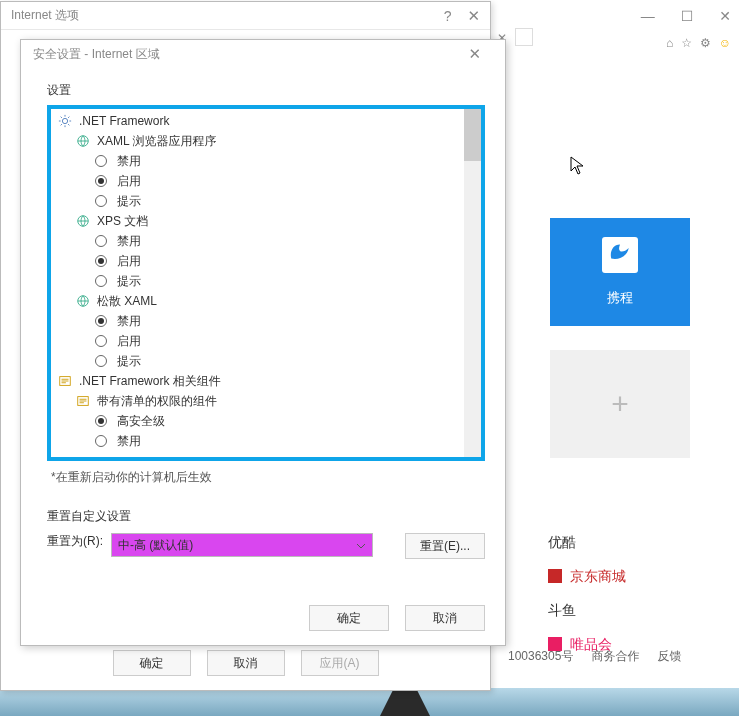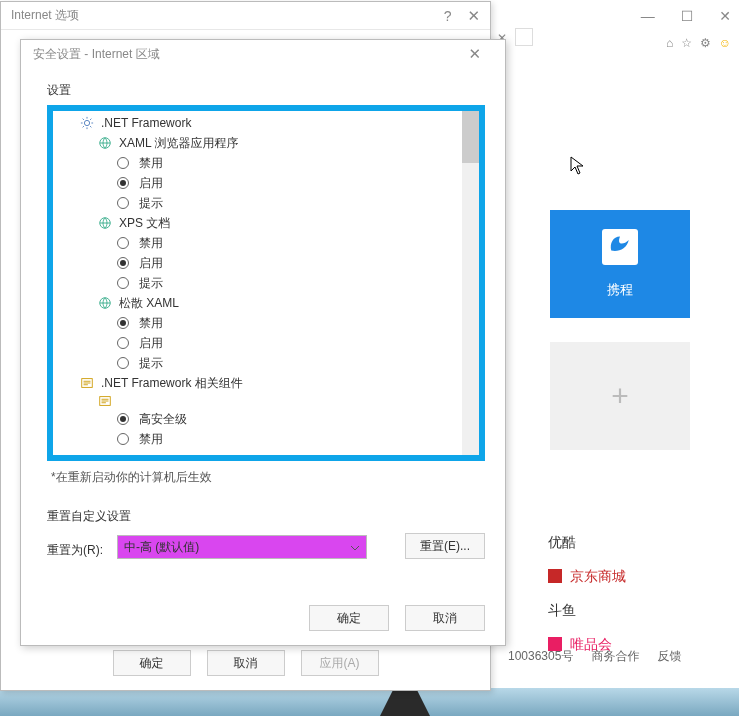--- a/index.html
+++ b/index.html
@@ -5,21 +5,21 @@
 * { box-sizing: border-box; margin: 0; padding: 0; font-family: "Microsoft YaHei", "Segoe UI", Tahoma, sans-serif; }
 body { width: 739px; height: 716px; background: #fff; position: relative; overflow: hidden; font-size: 12px; color: #333; }
 
 
 .bg-win-controls { position: absolute; top: 8px; right: 8px; display: flex; gap: 26px; color: #888; font-size: 14px; }
 .bg-win-controls span { cursor: default; }
 .bg-toolbar-icons { position: absolute; top: 36px; right: 8px; display: flex; gap: 8px; align-items: center; color: #888; }
 .bg-new-tab { position: absolute; top: 28px; left: 515px; width: 18px; height: 18px; border: 1px solid #ddd; background: #fff; }
 .bg-close-tab { position: absolute; top: 31px; left: 497px; color: #888; font-size: 12px; }
 
-.bg-tiles { position: absolute; top: 210px; left: 550px; width: 140px; }
+.bg-tiles { position: absolute; top: 218px; left: 550px; width: 140px; }
 .tile-blue { width: 140px; height: 108px; background: #1e88e5; display: flex; flex-direction: column; align-items: center; justify-content: center; color: #fff; font-size: 13px; margin-bottom: 24px; }
 .tile-blue-icon { width: 36px; height: 36px; background: #fff; border-radius: 3px; margin-bottom: 16px; display:flex; align-items:center; justify-content:center; }
 .tile-blue-icon svg { width: 28px; height: 28px; }
 .tile-plus { width: 140px; height: 108px; background: #f0f0f0; display: flex; align-items: center; justify-content: center; color: #bbb; font-size: 30px; }
 
 .bg-links { position: absolute; top: 525px; left: 548px; font-size: 14px; line-height: 34px; }
 .bg-links .row { display: flex; align-items: center; gap: 8px; }
 .bg-links .sq { width: 14px; height: 14px; background: #c62828; }
 .bg-links .sq2 { width: 14px; height: 14px; background: #e91e63; }
 .bg-links .jd { color: #c62828; }
@@ -49,38 +49,38 @@
 
 
 .dlg2 { position: absolute; top: 39px; left: 20px; width: 486px; height: 607px; background: #fff; border: 1px solid #bbb; box-shadow: 2px 2px 8px rgba(0,0,0,0.2); }
 .dlg2-title { height: 28px; display: flex; align-items: center; padding: 0 24px 0 12px; color: #888; }
 .dlg2-title .t { flex: 1; font-size: 12px; }
 .dlg2-title .x { font-size: 15px; }
 
 .dlg2-body { padding: 14px 20px 14px 26px; }
 .grp-label { font-size: 12px; margin-bottom: 6px; color: #333; }
 
-.tree-box { border: 6px solid #0ea5e9; height: 356px; position: relative; display: flex; padding-left: 20px; }
+.tree-box { border: 4px solid #0ea5e9; height: 356px; position: relative; display: flex; }
 .tree-scroll { flex: 1; overflow: hidden; padding: 2px 0 2px 4px; font-size: 12px; line-height: 20px; }
 .tree-scrollbar { width: 17px; background: #f0f0f0; position: relative; }
 .tree-scrollbar .thumb { position: absolute; top: 0; left: 0; width: 17px; height: 52px; background: #ccc; }
 
 .node { display: flex; align-items: center; gap: 6px; }
 .node.l1 { padding-left: 2px; }
 .node.l2 { padding-left: 20px; }
 .node.l3 { padding-left: 40px; }
 .node .ico { width: 16px; height: 16px; display: inline-flex; align-items: center; justify-content: center; }
 .radio { width: 12px; height: 12px; border: 1px solid #666; border-radius: 50%; display: inline-block; margin: 0 4px 0 0; position: relative; flex-shrink:0; }
 .radio.on::after { content: ''; width: 6px; height: 6px; background: #333; border-radius: 50%; position: absolute; top: 2px; left: 2px; }
 
 .note { color: #555; font-size: 12px; margin-top: 8px; margin-left: 4px; }
 
 .reset-group { margin-top: 22px; }
 .reset-label { font-size: 12px; margin-bottom: 8px; }
-.reset-row { display: flex; align-items: flex-end; gap: 6px; }
+.reset-row { display: flex; align-items: flex-start; }
 .reset-row .field-label { font-size: 12px; width: 64px; }
 .select { flex: 1; height: 24px; border: 1px solid #bbb; background: #d946ef; display: flex; align-items: center; padding: 0 6px; font-size: 12px; position: relative; }
 .select .caret { position: absolute; right: 6px; top: 6px; }
 .reset-row .btn { min-width: 80px; margin-left: 32px; }
 
 .dlg2-buttons { position: absolute; bottom: 14px; right: 20px; display: flex; gap: 16px; }
 .dlg2-buttons .btn { min-width: 80px; }
 
 .gear-ico svg, .globe-ico svg { width:14px; height:14px; }
 </style>
@@ -260,20 +260,21 @@
             </span>
             <span>.NET Framework 相关组件</span>
           </div>
         <div class="node l2">
             <span class="ico gear-ico">
               <svg viewBox="0 0 16 16">
                 <rect x="2" y="3" width="12" height="10" fill="none" stroke="#c90"></rect>
                 <path d="M4 6h8M4 8h8M4 10h5" stroke="#c90"></path>
               </svg>
             </span>
+            <span>带有清单的权限的组件</span>
           </div>
         <div class="node l3">
             <span class="radio on"></span>
             <span>高安全级</span>
           </div>
         <div class="node l3">
             <span class="radio"></span>
             <span>禁用</span>
           </div>
       </div>

